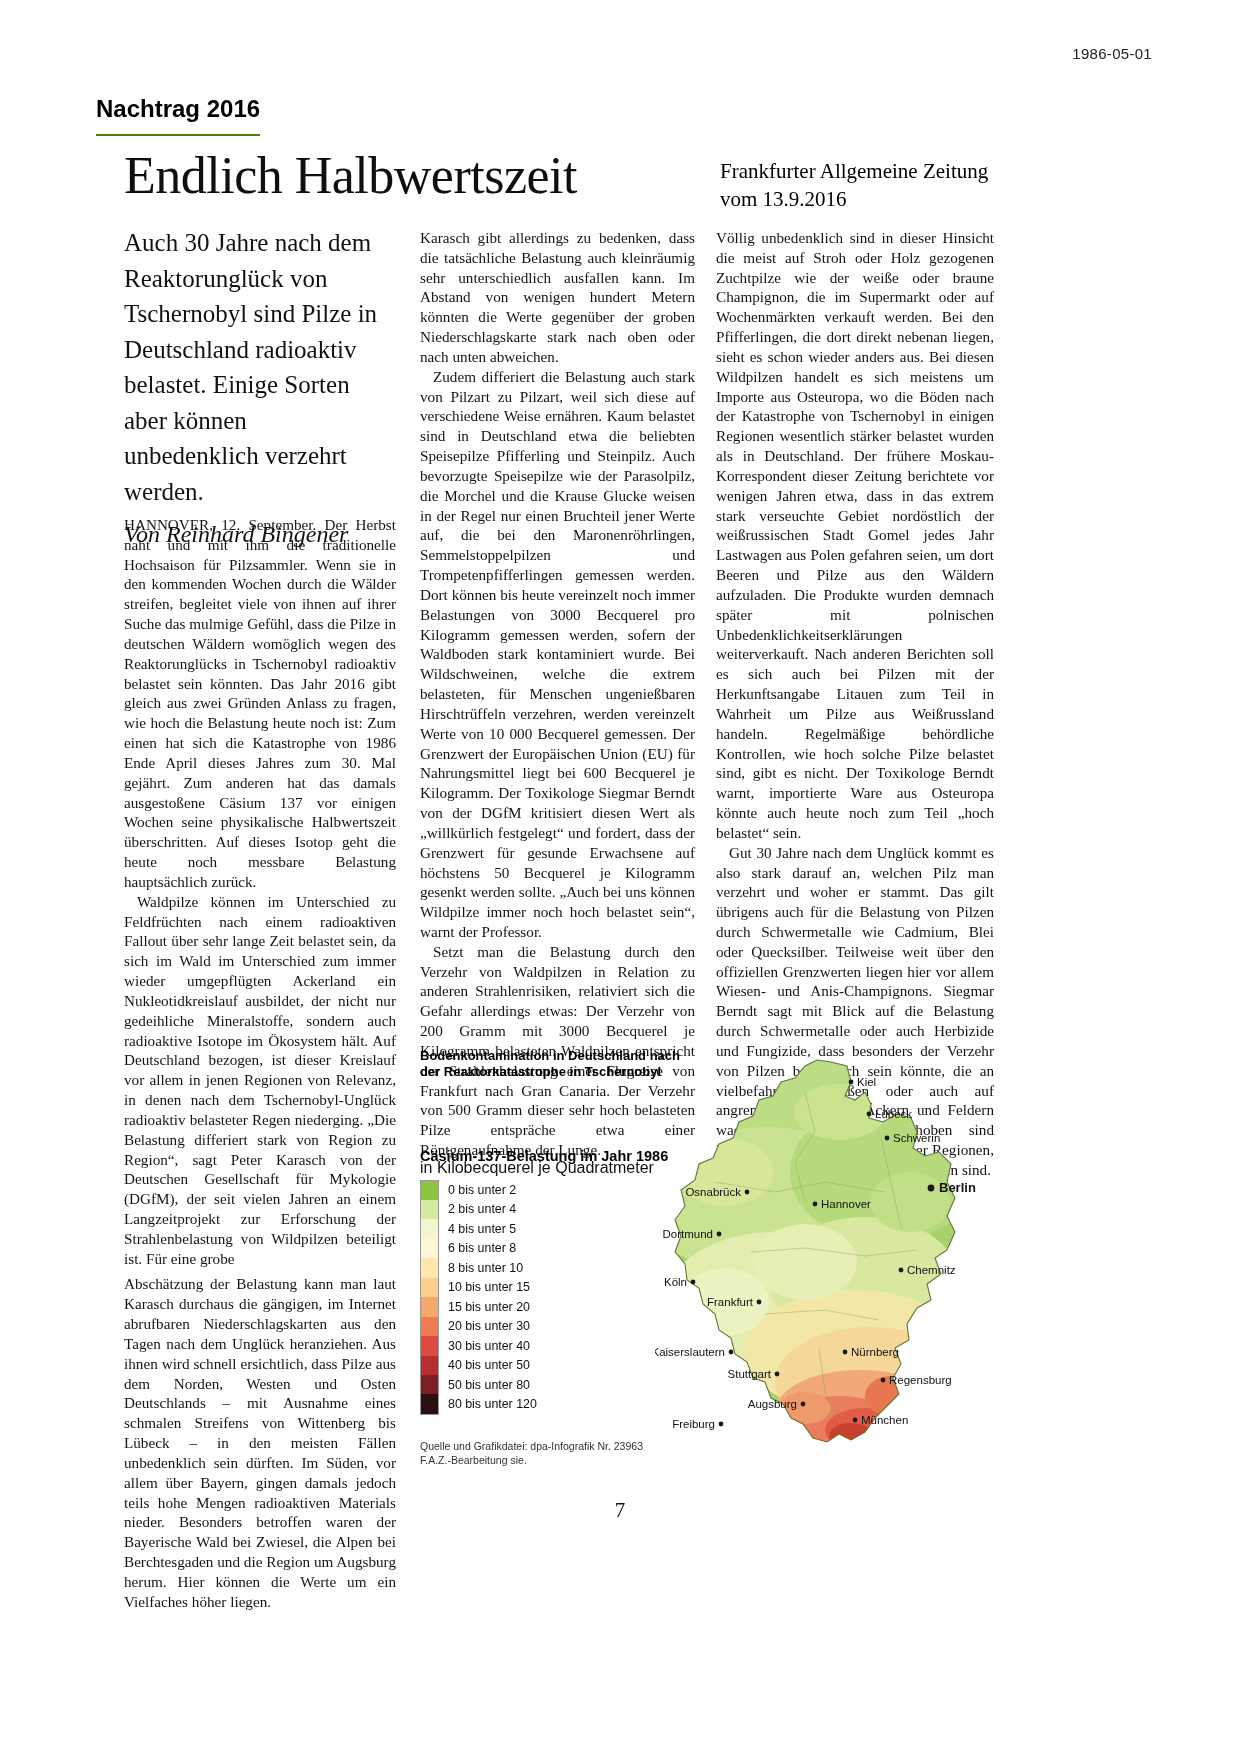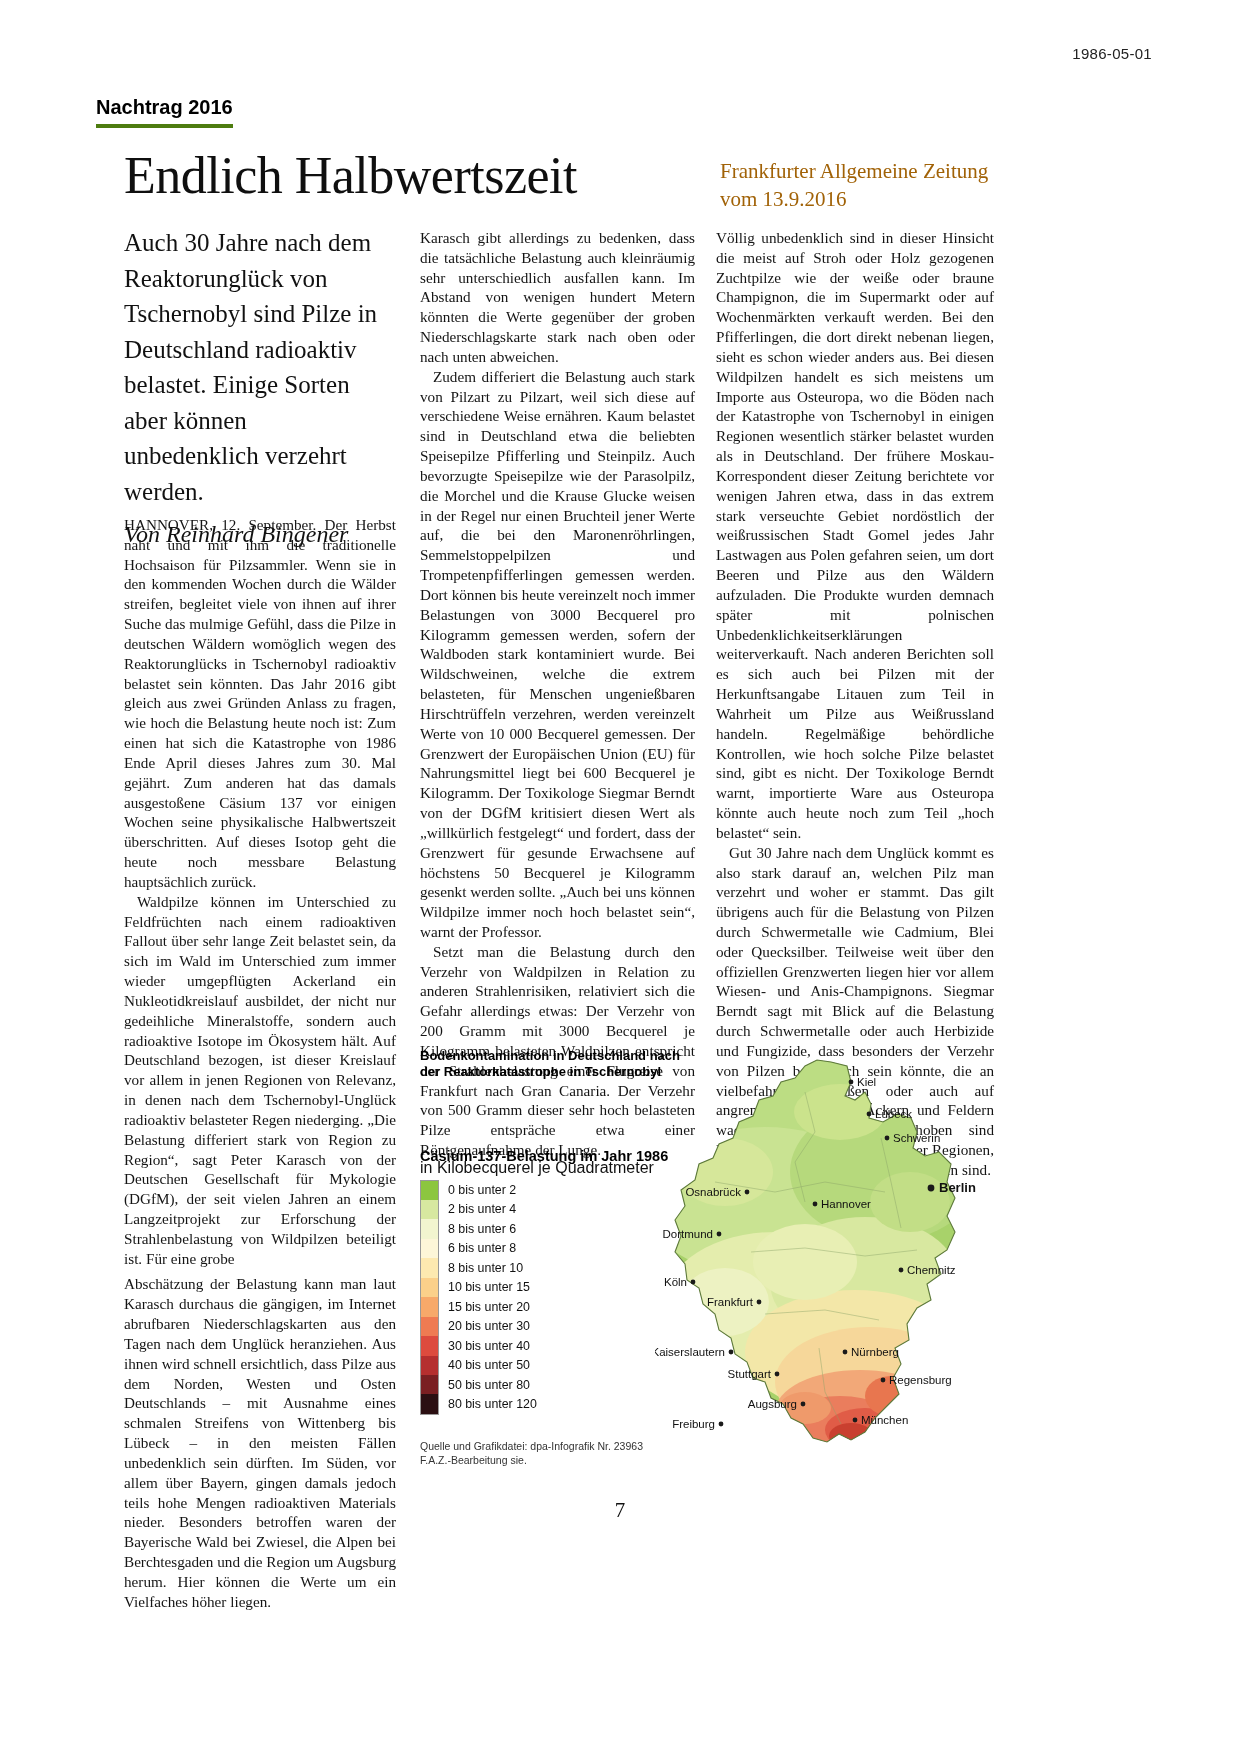--- a/index.html
+++ b/index.html
@@ -31,25 +31,25 @@
     font-size: 15px;
     color: #222;
     letter-spacing: 0.3px;
   }
 
   .nachtrag {
     position: absolute;
     left: 96px;
     top: 96px;
     font-family: "Liberation Sans", sans-serif;
-    font-size: 20px;
+    font-size: 24px;
     font-weight: bold;
     color: #000;
-    border-bottom: 4px solid #4d7c0f;
-    padding-bottom: 6px;
+    border-bottom: 2px solid #4d7c0f;
+    padding-bottom: 12px;
     line-height: 1.1;
   }
 
   .headline {
     position: absolute;
     left: 124px;
     top: 148px;
     font-family: "Liberation Serif", serif;
     font-size: 52px;
     line-height: 1.06;
@@ -59,21 +59,21 @@
   }
 
   .source-block {
     position: absolute;
     left: 720px;
     top: 158px;
     width: 300px;
     font-family: "Liberation Serif", serif;
     font-size: 21px;
     line-height: 1.32;
-    color: #a16207;
+    color: #000000;
   }
 
   .lead {
     position: absolute;
     left: 124px;
     top: 225px;
     width: 262px;
     font-family: "Liberation Serif", serif;
     font-size: 25px;
     line-height: 1.42;
@@ -246,21 +246,21 @@
         <div class="legend-row">
           <div class="legend-swatch" style="background: rgb(140, 198, 63);"></div>
           <div class="legend-label">0 bis unter 2</div>
         </div>
         <div class="legend-row">
           <div class="legend-swatch" style="background: rgb(215, 232, 160);"></div>
           <div class="legend-label">2 bis unter 4</div>
         </div>
         <div class="legend-row">
           <div class="legend-swatch" style="background: rgb(242, 245, 207);"></div>
-          <div class="legend-label">8 bis unter 6</div>
+          <div class="legend-label">4 bis unter 5</div>
         </div>
         <div class="legend-row">
           <div class="legend-swatch" style="background: rgb(253, 246, 216);"></div>
           <div class="legend-label">6 bis unter 8</div>
         </div>
         <div class="legend-row">
           <div class="legend-swatch" style="background: rgb(253, 233, 176);"></div>
           <div class="legend-label">8 bis unter 10</div>
         </div>
         <div class="legend-row">

